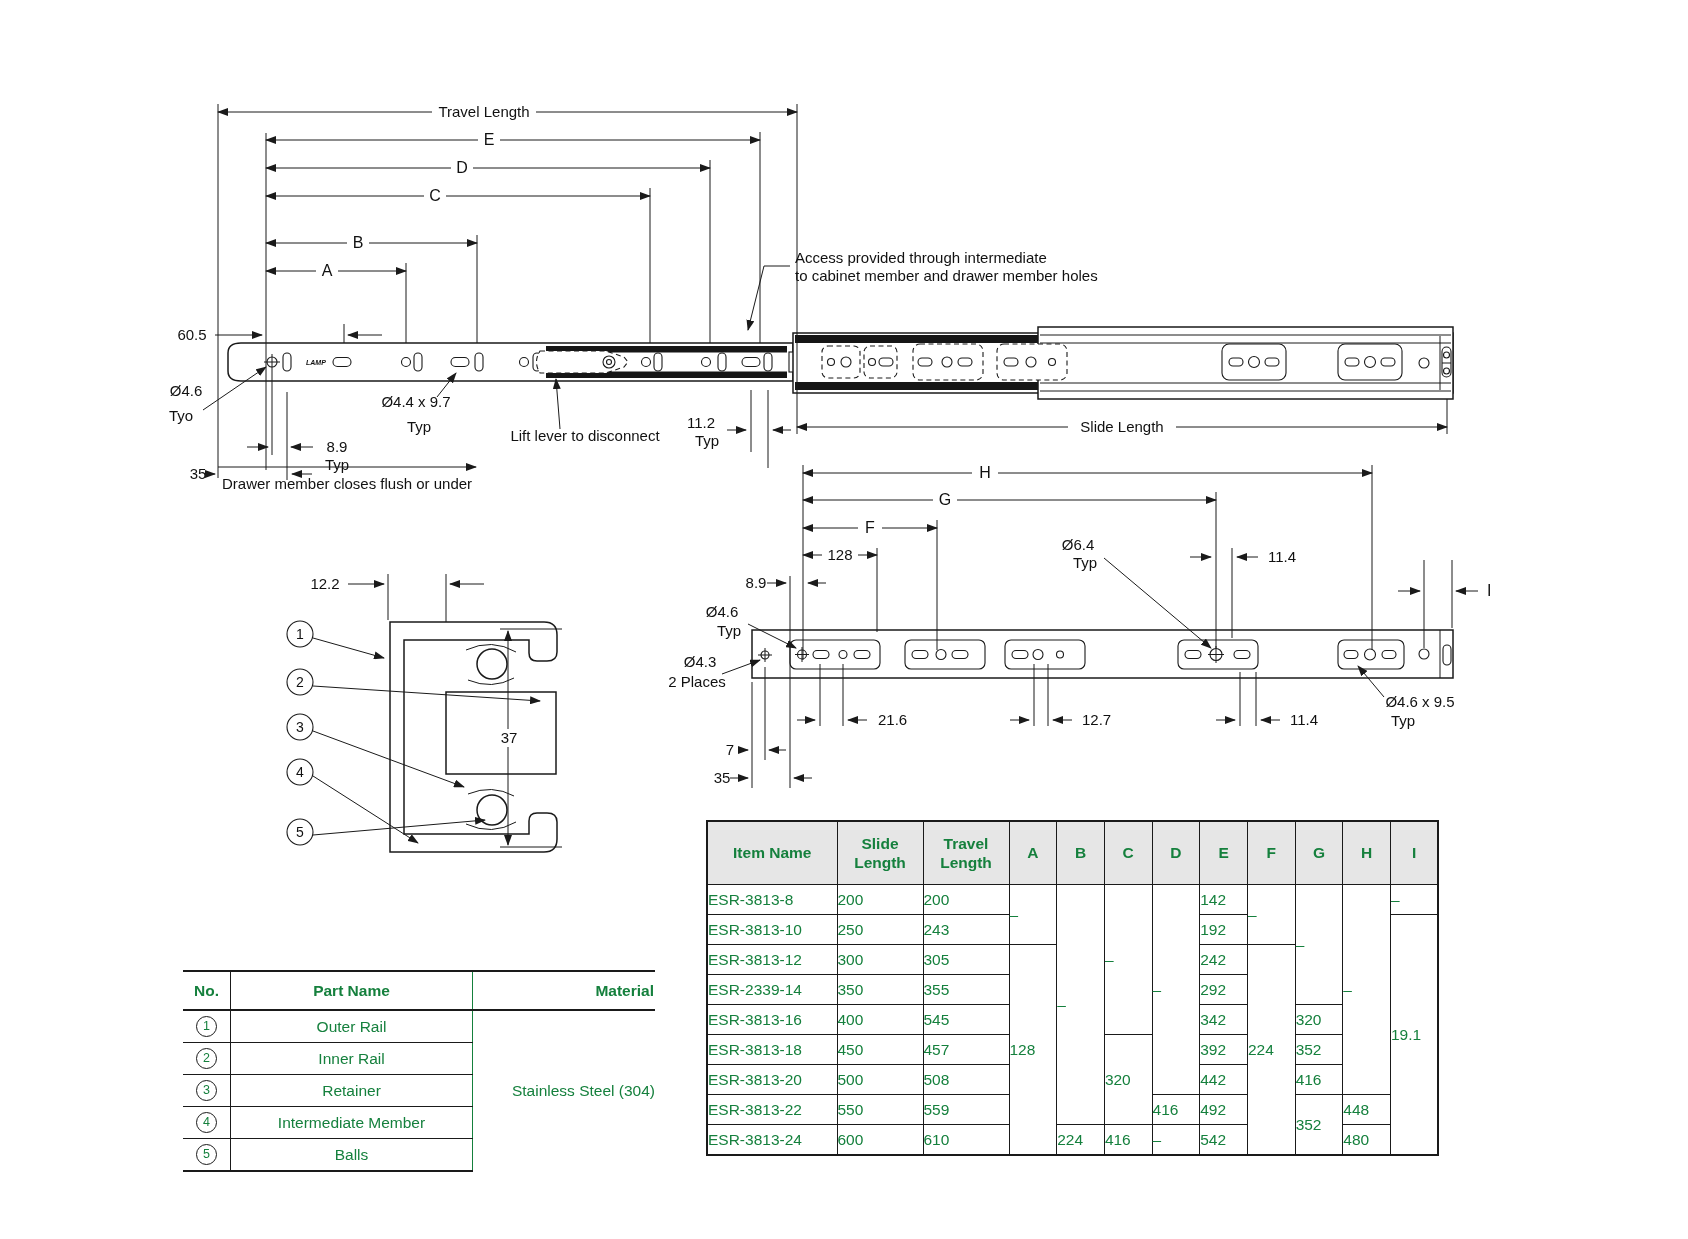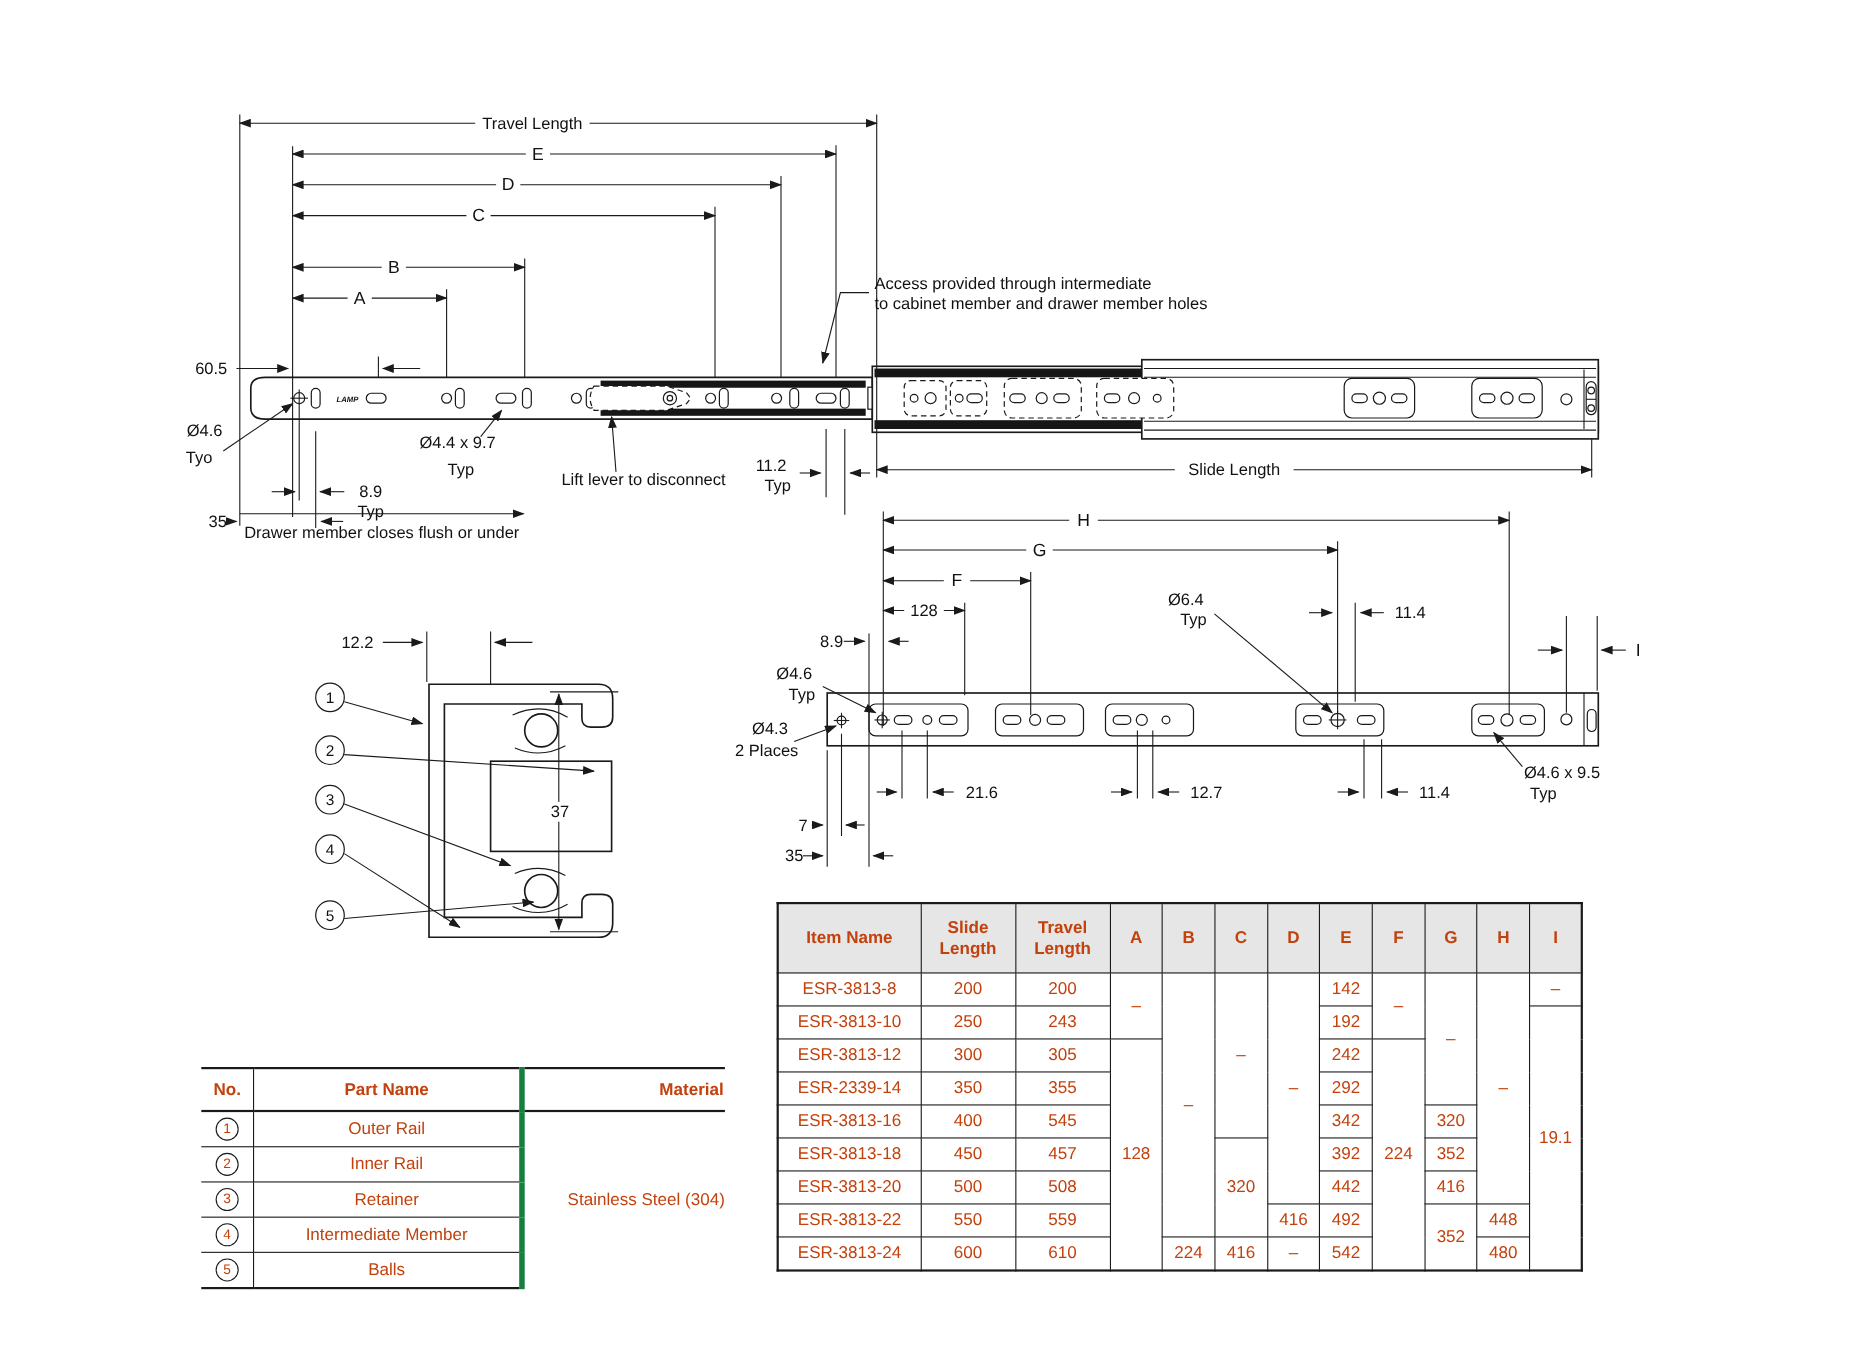--- a/index.html
+++ b/index.html
@@ -1,45 +1,45 @@
 <!DOCTYPE html>
 <html><head>
 <meta charset="utf-8">
 <style>
   html,body{margin:0;padding:0;background:#fff;}
   #canvas{position:relative;width:1688px;height:1239px;background:#fff;overflow:hidden;
-          font-family:"Liberation Sans", sans-serif;color:#c2410c;}
+          font-family:"Liberation Sans", sans-serif;color:#15803d;}
   svg{position:absolute;left:0;top:0;}
   svg text{font-family:"Liberation Sans", sans-serif;font-size:15px;fill:#111;}
   svg text.dimletter{font-size:16px;}
   svg text.note{font-size:15px;}
   svg text.logo{font-size:7px;font-weight:bold;font-style:italic;}
   svg text.callout{font-size:14px;}
   .ln{stroke:#1a1a1a;stroke-width:1;fill:none;}
   .part{stroke:#1a1a1a;stroke-width:1.5;fill:#fff;}
   .partthin{stroke:#1a1a1a;stroke-width:1.1;fill:#fff;}
   .dash{stroke-dasharray:5,3.5;}
   .solid-fill{fill:#161616;stroke:none;}
   .wbg{fill:#fff;stroke:none;}
 
   table{border-collapse:collapse;table-layout:fixed;border-radius:27px;}
   
   #dim-table{position:absolute;left:706px;top:820px;width:731px;border:2px solid #1a1a1a;
              font-size:15.5px;}
   #dim-table th{background:#e6e6e6;font-weight:bold;border:1px solid #1a1a1a;
                 text-align:center;vertical-align:middle;height:60px;line-height:1.25;}
-  #dim-table td{border:1px solid #1a1a1a;text-align:center;vertical-align:middle;height:29px;
+  #dim-table td{border:1px solid #1a1a1a;text-align:left;vertical-align:middle;height:29px;
                 padding:0;}
   
   #parts-table{position:absolute;left:183px;top:970px;width:465px;font-size:15.5px;}
   #parts-table th{border-top:2px solid #1a1a1a;border-bottom:2px solid #1a1a1a;
                   font-weight:bold;text-align:center;height:35px;}
   #parts-table td{height:31px;text-align:center;vertical-align:middle;padding:0;}
   #parts-table .c-no{border-right:1px solid #1a1a1a;width:45px;}
-  #parts-table .c-name{border-right:5px solid #15803d;width:239px;margin-left:32px;}
+  #parts-table .c-name{border-right:1px solid #15803d;width:239px;margin-left:32px;}
   #parts-table .c-mat{width:181px;text-align:right;padding-left:11px;}
   #parts-table tr.prow td{border-bottom:1px solid #1a1a1a;}
   #parts-table tr.prow td.c-mat{border-bottom:none;}
   #parts-table tr.last td{border-bottom:2px solid #1a1a1a !important;}
   #parts-table td.c-mat.vmerge{border-bottom:2px solid #1a1a1a;}
   .circnum{display:inline-block;width:19px;height:19px;border:1.2px solid #1a1a1a;
            border-radius:50%;font-size:12.5px;line-height:19px;text-align:center;}
 </style>
 </head>
 <body>

